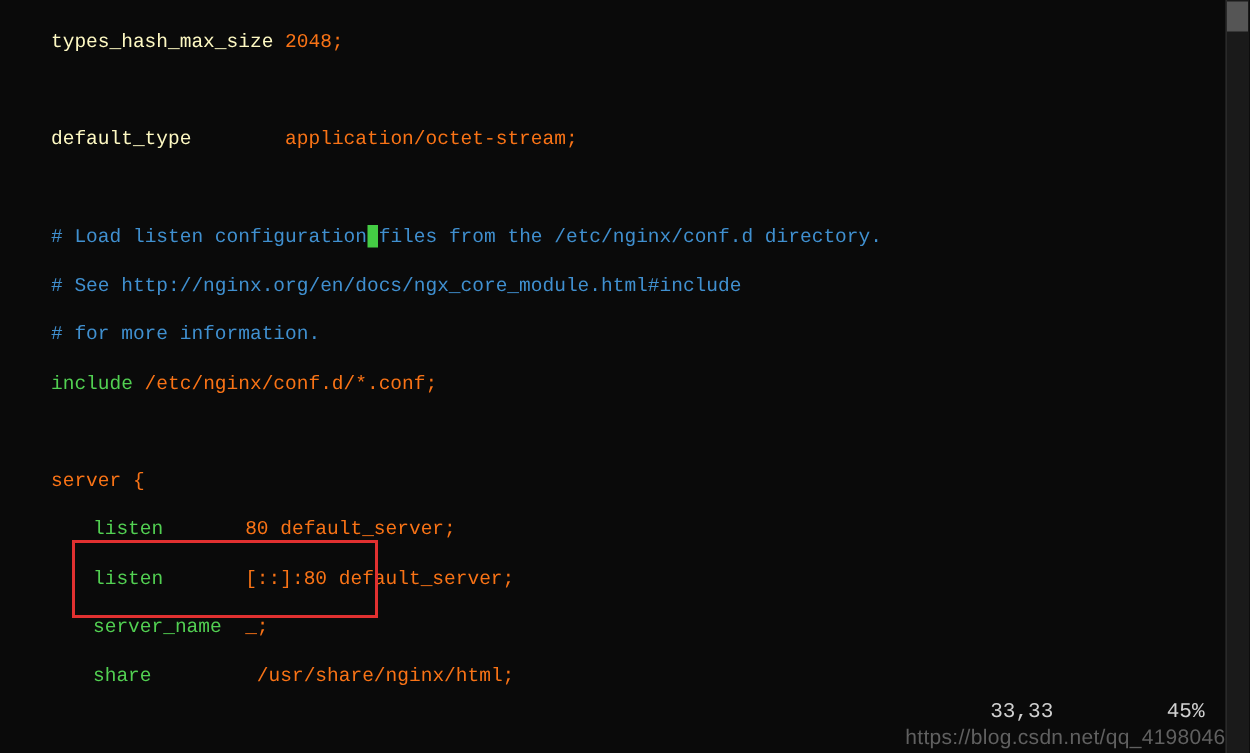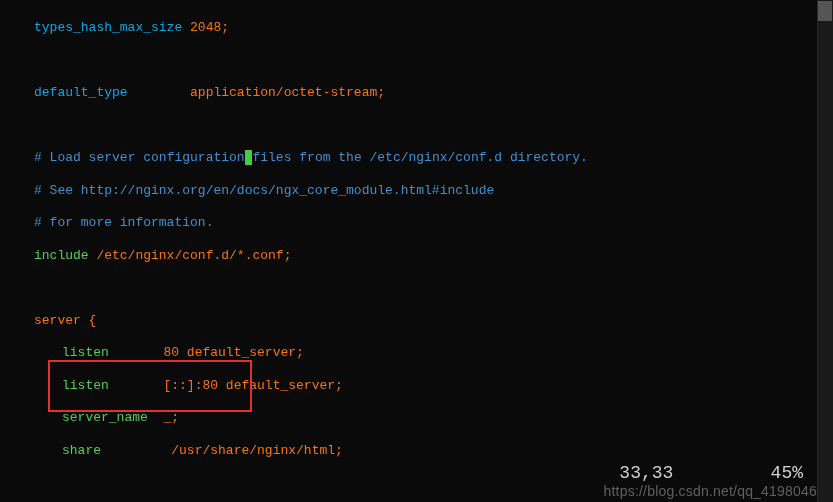--- a/index.html
+++ b/index.html
@@ -31,37 +31,37 @@
     }
     .scrollbar-thumb {
       position: absolute;
       right: 1px;
       top: 1px;
       width: 14px;
       height: 20px;
       background: #555;
     }
     .kw-green { color: #52d052; }
-    .kw-cyan { color: #0ea5e9; }
+    .kw-cyan { color: #fef9c3; }
     .txt-white { color: #f97316; }
     .comment-blue { color: #4090d0; }
     .cursor-bg { background: #44cc44; }
     .highlight-box {
       position: absolute;
       border: 2px solid #e03030;
       background: transparent;
       pointer-events: none;
     }
     .line { display: block; min-height: 16px; }
     .status-right {
       position: absolute;
       bottom: 18px;
       right: 30px;
       color: #d0d0d0;
-      font-size: 18px;
+      font-size: 14px;
     }
     .watermark {
       position: absolute;
       bottom: 2px;
       right: 8px;
       color: #606060;
       font-size: 14px;
       font-family: sans-serif;
       letter-spacing: 0.2px;
     }
@@ -69,21 +69,21 @@
     .indent2 { padding-left: 56px; }
   </style>
 </head>
 <body>
 
 <div class="editor">
 <span class="line indent1"><span class="kw-cyan">types_hash_max_size</span><span class="txt-white"> 2048;</span></span>
 <span class="line"> </span>
 <span class="line indent1"><span class="kw-cyan">default_type</span><span class="txt-white">        </span><span class="txt-white">application/octet-stream;</span></span>
 <span class="line"> </span>
-<span class="line indent1"><span class="comment-blue">#</span><span class="comment-blue"> Load server configuration</span><span class="cursor-bg"> </span><span class="comment-blue">files from the /etc/nginx/conf.d directory.</span></span>
+<span class="line indent1"><span class="comment-blue">#</span><span class="comment-blue"> Load listen configuration</span><span class="cursor-bg"> </span><span class="comment-blue">files from the /etc/nginx/conf.d directory.</span></span>
 <span class="line indent1"><span class="comment-blue"># See http://nginx.org/en/docs/ngx_core_module.html#include</span></span>
 <span class="line indent1"><span class="comment-blue"># for more information.</span></span>
 <span class="line indent1"><span class="kw-green">include</span><span class="txt-white"> /etc/nginx/conf.d/*.conf;</span></span>
 <span class="line"> </span>
 <span class="line indent1"><span class="txt-white">server {</span></span>
 <span class="line indent2"><span class="kw-green">listen</span><span class="txt-white">       </span><span class="txt-white">80 default_server;</span></span>
 <span class="line indent2"><span class="kw-green">listen</span><span class="txt-white">       </span><span class="txt-white">[::]:80 default_server;</span></span>
 <span class="line indent2"><span class="kw-green">server_name</span><span class="txt-white">  </span><span class="txt-white">_;</span></span>
 <span class="line indent2"><span class="kw-green">share</span><span class="txt-white">         </span><span class="txt-white">/usr/share/nginx/html;</span></span>
 

